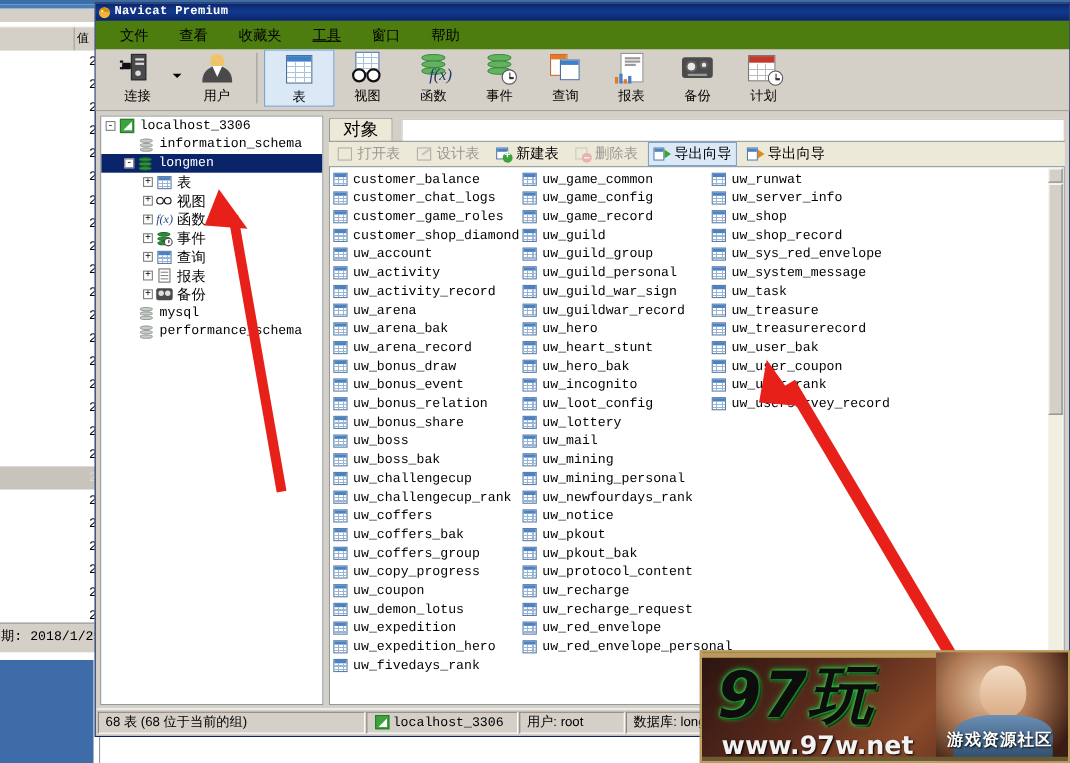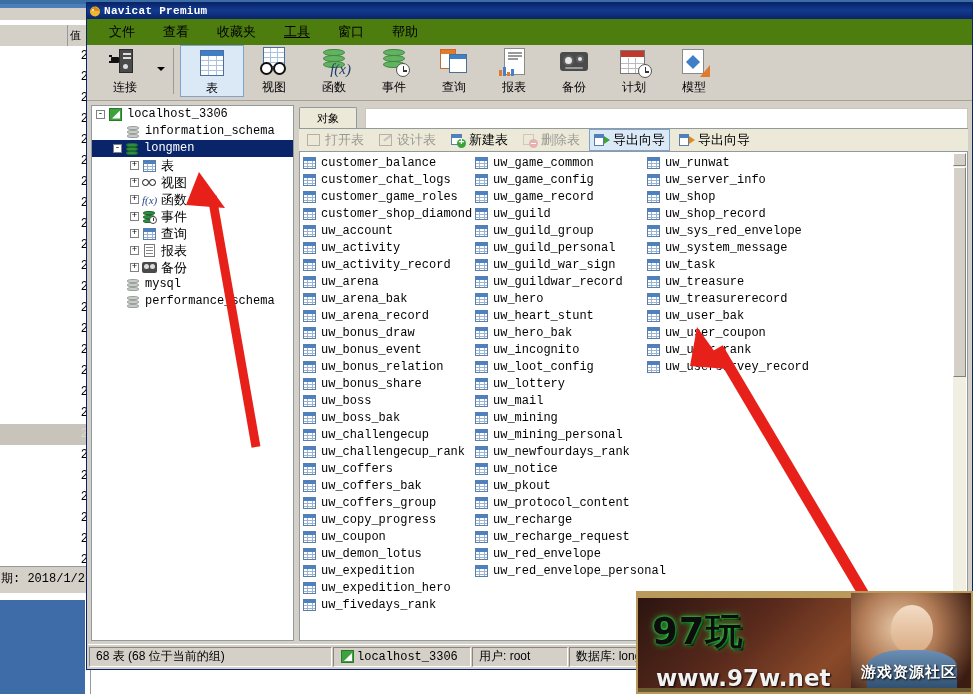--- a/index.html
+++ b/index.html
@@ -82,21 +82,21 @@
   .tnode.cn .tlabel{font-family:"Liberation Sans","DejaVu Sans",sans-serif;font-size:13px;}
 
   #splitter{position:absolute;left:207px;top:3px;width:4px;bottom:3px;background:#d4d0c8;}
 
   
   #obj-pane{position:absolute;left:211px;top:3px;right:3px;bottom:3px;}
   #tabstrip{height:24px;position:relative;}
   #tab-obj{
     position:absolute;left:0;top:2px;height:22px;min-width:58px;padding:1px 12px;
     background:#ece9d8;border:1px solid #919b9c;border-bottom:none;
-    display:flex;align-items:center;justify-content:center;font-size:11px;box-sizing:border-box;
+    display:flex;align-items:center;justify-content:center;font-size:16px;box-sizing:border-box;
     border-radius:2px 2px 0 0;
   }
   #tab-filler{position:absolute;left:66px;top:3px;right:0;height:21px;background:#fff;border:1px solid #c9c6bd;border-bottom:none;box-sizing:border-box;}
   #tab-underline{position:absolute;left:0;right:0;top:23px;height:1px;background:#919b9c;}
 
   #obj-toolbar{height:22px;display:flex;align-items:center;background:#ece9d8;padding-left:2px;}
   .ob-btn{display:flex;align-items:center;padding:1px 4px;margin-right:4px;font-size:13px;cursor:default;box-sizing:border-box;border:1px solid transparent;}
   .ob-btn.disabled{color:#9a9a94;}
   .ob-btn.sel{border:1px solid #7da2ce;background:#dbe9f7;}
   .ob-ico{width:16px;height:15px;margin-right:3px;position:relative;flex:0 0 auto;}
@@ -266,23 +266,23 @@
     border:2px solid #b99a5a;box-sizing:border-box;
   }
   #wm-portrait{position:absolute;right:0;top:0;width:120px;height:99px;
     background:radial-gradient(circle at 40% 35%,#e8c9a8 0%,#b07a55 40%,#3a1c12 85%);}
   #wm-face{position:absolute;right:38px;top:12px;width:42px;height:48px;border-radius:50% 50% 45% 45%;
     background:linear-gradient(to bottom,#f3dcc4,#d9ab84);}
   #wm-hair{position:absolute;right:20px;top:4px;width:80px;height:95px;
     background:linear-gradient(to bottom,#4a2a1c,#2a1510);border-radius:40% 40% 20% 20%;opacity:.85;z-index:-1;}
   #wm-robe{position:absolute;right:14px;bottom:0;width:90px;height:42px;
     background:linear-gradient(to bottom,#6b8fb5,#2a4a6a);border-radius:40% 40% 0 0;}
-  #wm-logo{position:absolute;left:14px;top:8px;font-size:37px;font-weight:bold;line-height:62px;
+  #wm-logo{position:absolute;left:14px;top:8px;font-size:58px;font-weight:bold;line-height:62px;
     color:#0d0d0d;font-family:"DejaVu Sans",sans-serif;
-    text-shadow:0 0 3px #3dff5a,0 0 7px #1faa33,2px 2px 0 #000;letter-spacing:1px;}
+    text-shadow:0 0 3px #3dff5a,0 0 7px #1faa33,2px 2px 0 #000;letter-spacing:1px;font-style:italic;}
   #wm-url{position:absolute;left:18px;top:72px;font-size:23px;font-weight:bold;color:#f2f2f2;
     font-family:"DejaVu Sans",sans-serif;text-shadow:1px 1px 2px #000;letter-spacing:0px;}
   #wm-sub{position:absolute;right:14px;bottom:10px;font-size:15px;font-weight:bold;color:#fff;
     font-family:"Liberation Sans",sans-serif;text-shadow:1px 1px 2px #000;letter-spacing:1px;}
   #wm-top-strip{position:absolute;left:0;top:0;right:0;height:5px;background:#b99a5a;}
   #wm-bot-strip{position:absolute;left:0;bottom:0;right:0;height:4px;background:#6b5a32;}
 </style>
 </head>
 <body>
 
@@ -413,20 +413,27 @@
               <i></i>
               <i></i>
               <i></i>
             </div>
         </div>
         <div class="tb-lbl">连接</div>
       </div>
       <div class="tb-arrow" style="right:2px;"></div>
     </div>
 
+    <div class="tb-btn">
+      <div class="tb-ico">
+        <div class="bi-user-head"></div>
+          <div class="bi-user-body"></div>
+      </div>
+      <div class="tb-lbl">用户</div>
+    </div>
 
     <div class="tb-sep"></div>
 
     <div class="tb-btn sel" style="width:64px">
       <div class="tb-ico">
           <div class="bi-tbl"></div>
         </div>
       <div class="tb-lbl">表</div>
     </div>
 
@@ -502,28 +509,20 @@
     </div>
 
     <div class="tb-btn">
       <div class="tb-ico">
         <div class="bi-cal"></div>
           <div class="bi-clock" style="right:0;bottom:1px;"></div>
       </div>
       <div class="tb-lbl">计划</div>
     </div>
 
-    <div class="tb-btn">
-      <div class="tb-ico">
-        <div class="bi-model"></div>
-          <div class="bi-diamond"></div>
-          <div class="bi-tri"></div>
-      </div>
-      <div class="tb-lbl">模型</div>
-    </div>
 
     <div id="tb-rule"></div>
   </div>
 
   <div id="wbody">
 
     <div id="tree-panel">
       <div id="tree-list">
           <div class="tnode" style="padding-left: 4px;">
             <span class="tog">-</span>
@@ -989,20 +988,26 @@
                 <span class="ticon">
                   <span class="ic-grid"></span>
                 </span>
                 <span class="lname">uw_notice</span>
               </div>
               <div class="litem">
                 <span class="ticon">
                   <span class="ic-grid"></span>
                 </span>
                 <span class="lname">uw_pkout</span>
+              </div>
+              <div class="litem">
+                <span class="ticon">
+                  <span class="ic-grid"></span>
+                </span>
+                <span class="lname">uw_pkout_bak</span>
               </div>
               <div class="litem">
                 <span class="ticon">
                   <span class="ic-grid"></span>
                 </span>
                 <span class="lname">uw_protocol_content</span>
               </div>
               <div class="litem">
                 <span class="ticon">
                   <span class="ic-grid"></span>

